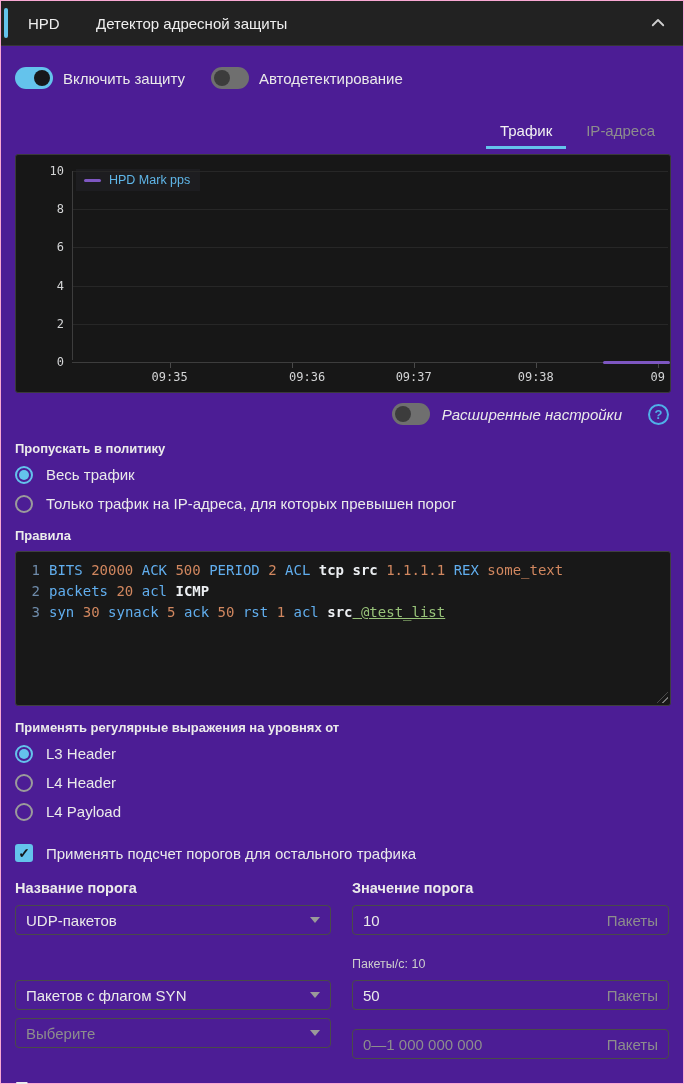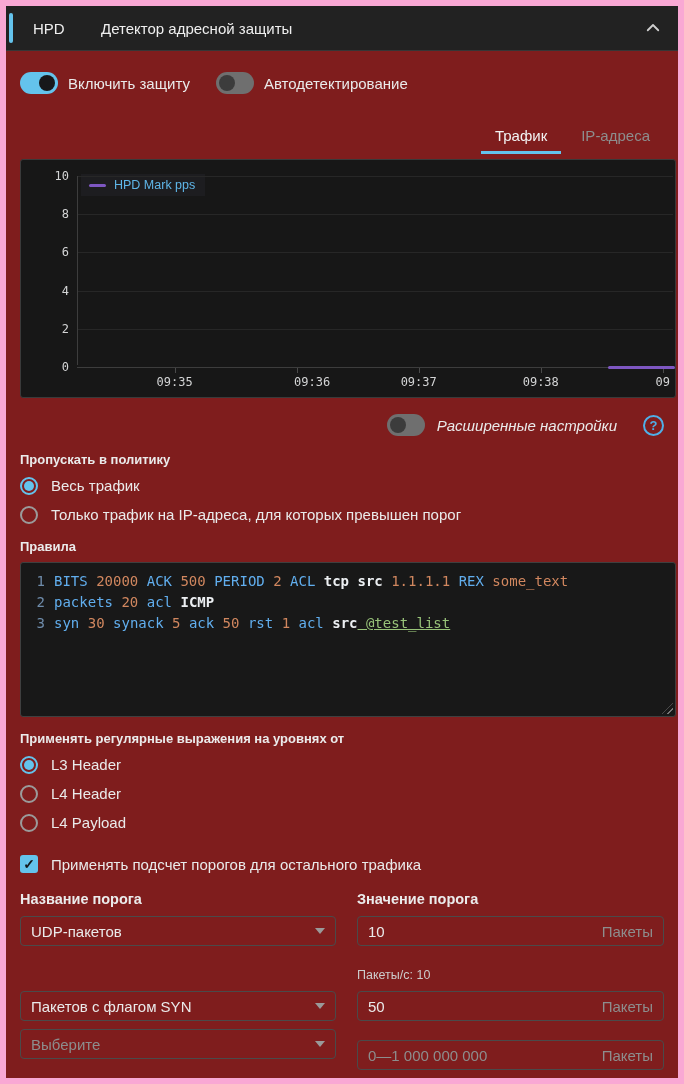--- a/index.html
+++ b/index.html
@@ -5,22 +5,22 @@
   * { box-sizing: border-box; margin: 0; padding: 0; }
   html, body { width: 684px; height: 1084px; }
   body {
     background: #161616;
     font-family: "Liberation Sans", sans-serif;
     color: #e6e6e6;
     overflow: hidden;
   }
   .panel {
     width: 684px; height: 1084px;
-    background: #7f1d1d;
-    border: 6px solid #f9a8d4;
+    background: #4c1d95;
+    border: 1px solid #f9a8d4;
     display: flex; flex-direction: column;
   }
   
   .hdr {
     position: relative;
     height: 45px; flex: 0 0 45px;
     background: #222222;
     border-bottom: 1px solid #363636;
     display: flex; align-items: center;
   }
@@ -61,21 +61,21 @@
   .chart .xtick { position: absolute; width: 1px; height: 5px; background: #4a4a4a; }
   .chart .seg { position: absolute; height: 3px; border-radius: 2px; }
   .legend {
     position: absolute; left: 60px; top: 14px;
     display: flex; align-items: center; gap: 8px;
     background: #1d1d20; padding: 4px 10px 4px 8px;
   }
   .legend-dash { width: 17px; height: 3px; border-radius: 2px; }
   .legend-text { font-size: 12.5px; font-family: "Liberation Sans", sans-serif; }
   
-  .adv-row { display: flex; align-items: center; justify-content: flex-end; gap: 12px; margin-top: 14px; height: 26px; }
+  .adv-row { display: flex; align-items: center; justify-content: flex-end; gap: 12px; margin-top: 8px; height: 26px; }
   .adv-label { font-size: 15px; font-style: italic; color: #eaeaea; }
   .help-icon {
     width: 21px; height: 21px; border-radius: 50%;
     border: 2px solid #4fb0e8; color: #4fb0e8;
     font-size: 13px; font-weight: bold;
     display: flex; align-items: center; justify-content: center;
     margin-left: 14px; cursor: pointer;
   }
   
   .sec-label { font-size: 13px; font-weight: bold; color: #ebebeb; margin-top: 14px; }

